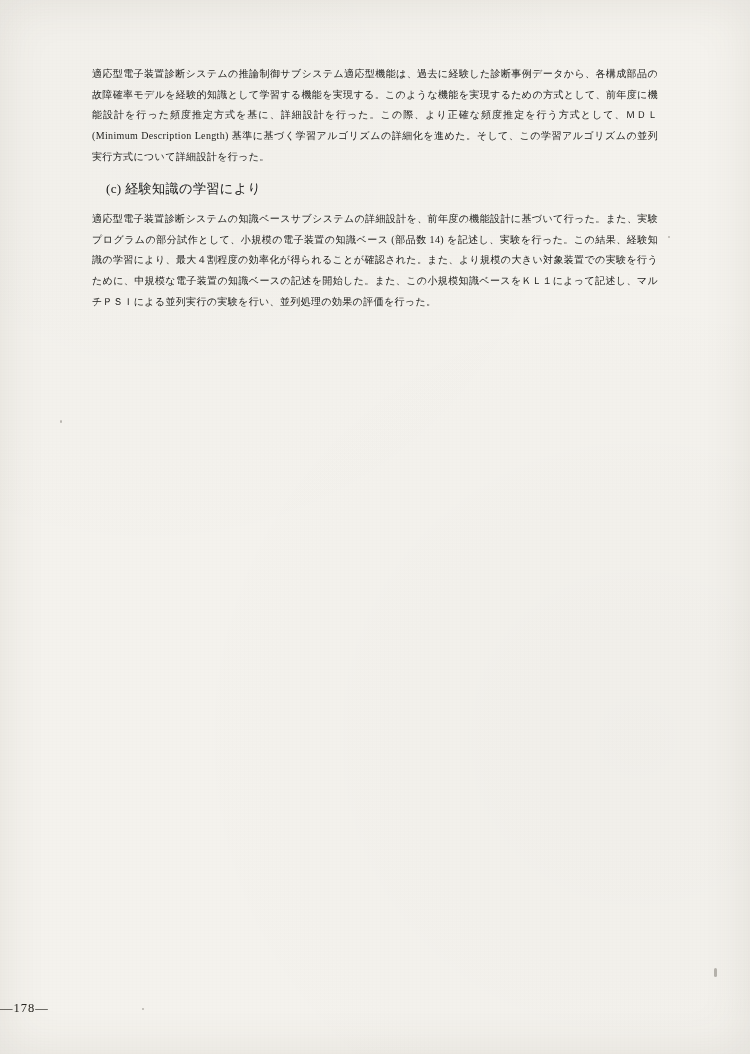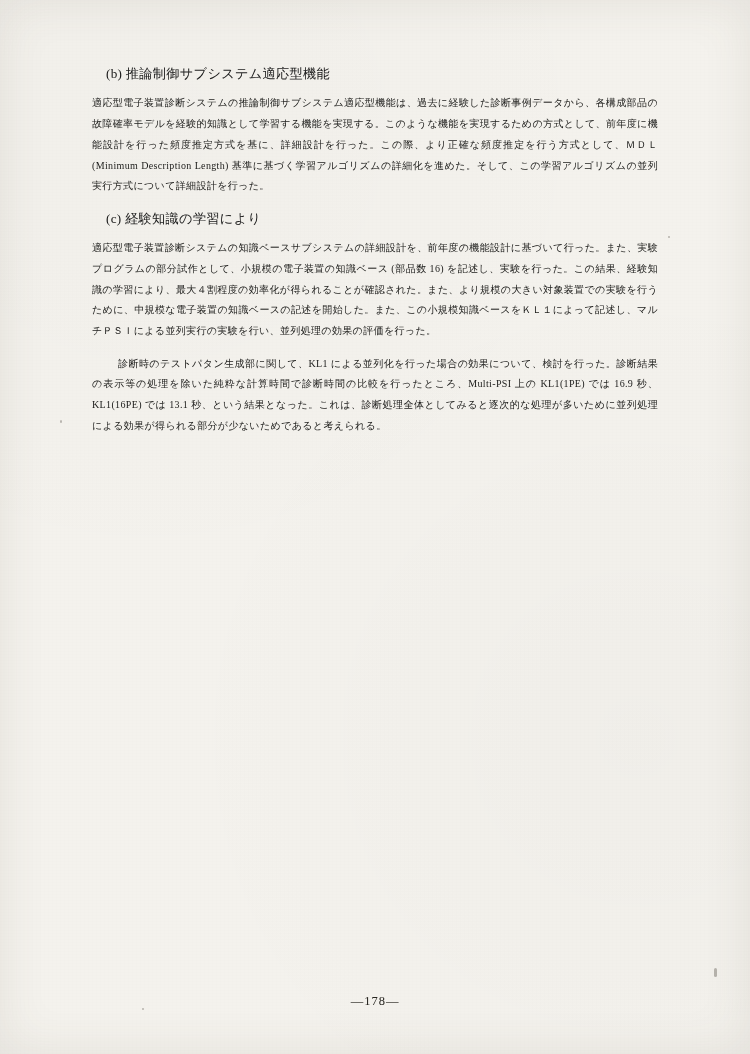--- a/index.html
+++ b/index.html
@@ -48,22 +48,22 @@
   }
   p.indent {
     text-indent: 26px;
   }
   .gap-a { margin-bottom: 16px; }
   .gap-b { margin-bottom: 14px; }
   .footer {
     position: absolute;
     left: 0;
     right: 0;
-    bottom: 45px;
-    text-align: center;
+    bottom: 38px;
+    text-align: left;
     font-size: 12.5px;
     letter-spacing: 1px;
     color: #26241f;
   }
   
   .grain {
     position: absolute;
     inset: 0;
     pointer-events: none;
     opacity: 0.5;
@@ -85,28 +85,26 @@
   }
 </style>
 </head>
 <body>
 
 <div class="page">
 
   <div class="content">
 
     <div class="section">
-      <div class="section-head">(b) 推論制御サブシステム適応型機能</div>
       <p class="body gap-a">適応型電子装置診断システムの推論制御サブシステム適応型機能は、過去に経験した診断事例データから、各構成部品の故障確率モデルを経験的知識として学習する機能を実現する。このような機能を実現するための方式として、前年度に機能設計を行った頻度推定方式を基に、詳細設計を行った。この際、より正確な頻度推定を行う方式として、ＭＤＬ (Minimum Description Length) 基準に基づく学習アルゴリズムの詳細化を進めた。そして、この学習アルゴリズムの並列実行方式について詳細設計を行った。</p>
     </div>
 
     <div class="section">
       <div class="section-head">(c) 経験知識の学習により</div>
-      <p class="body gap-b">適応型電子装置診断システムの知識ベースサブシステムの詳細設計を、前年度の機能設計に基づいて行った。また、実験プログラムの部分試作として、小規模の電子装置の知識ベース (部品数 16) を記述し、実験を行った。この結果、経験知識の学習により、最大４割程度の効率化が得られることが確認された。また、より規模の大きい対象装置での実験を行うために、中規模な電子装置の知識ベースの記述を開始した。また、この小規模知識ベースをＫＬ１によって記述し、マルチＰＳＩによる並列実行の実験を行い、並列処理の効果の評価を行った。</p>
-      <p class="body indent">診断時のテストパタン生成部に関して、KL1 による並列化を行った場合の効果について、検討を行った。診断結果の表示等の処理を除いた純粋な計算時間で診断時間の比較を行ったところ、Multi-PSI 上の KL1(1PE) では 16.9 秒、KL1(16PE) では 13.1 秒、という結果となった。これは、診断処理全体としてみると逐次的な処理が多いために並列処理による効果が得られる部分が少ないためであると考えられる。</p>
+      <p class="body gap-b">適応型電子装置診断システムの知識ベースサブシステムの詳細設計を、前年度の機能設計に基づいて行った。また、実験プログラムの部分試作として、小規模の電子装置の知識ベース (部品数 14) を記述し、実験を行った。この結果、経験知識の学習により、最大４割程度の効率化が得られることが確認された。また、より規模の大きい対象装置での実験を行うために、中規模な電子装置の知識ベースの記述を開始した。また、この小規模知識ベースをＫＬ１によって記述し、マルチＰＳＩによる並列実行の実験を行い、並列処理の効果の評価を行った。</p>
     </div>
 
   </div>
 
   <div class="footer">—178—</div>
 
   <span class="speck" style="left:714px; top:968px; width:3px; height:9px; border-radius:2px;"></span>
   <span class="speck" style="left:142px; top:1008px; width:2px; height:2px;"></span>
   <span class="speck" style="left:60px; top:420px; width:2px; height:3px;"></span>
   <span class="speck" style="left:668px; top:236px; width:2px; height:2px;"></span>

